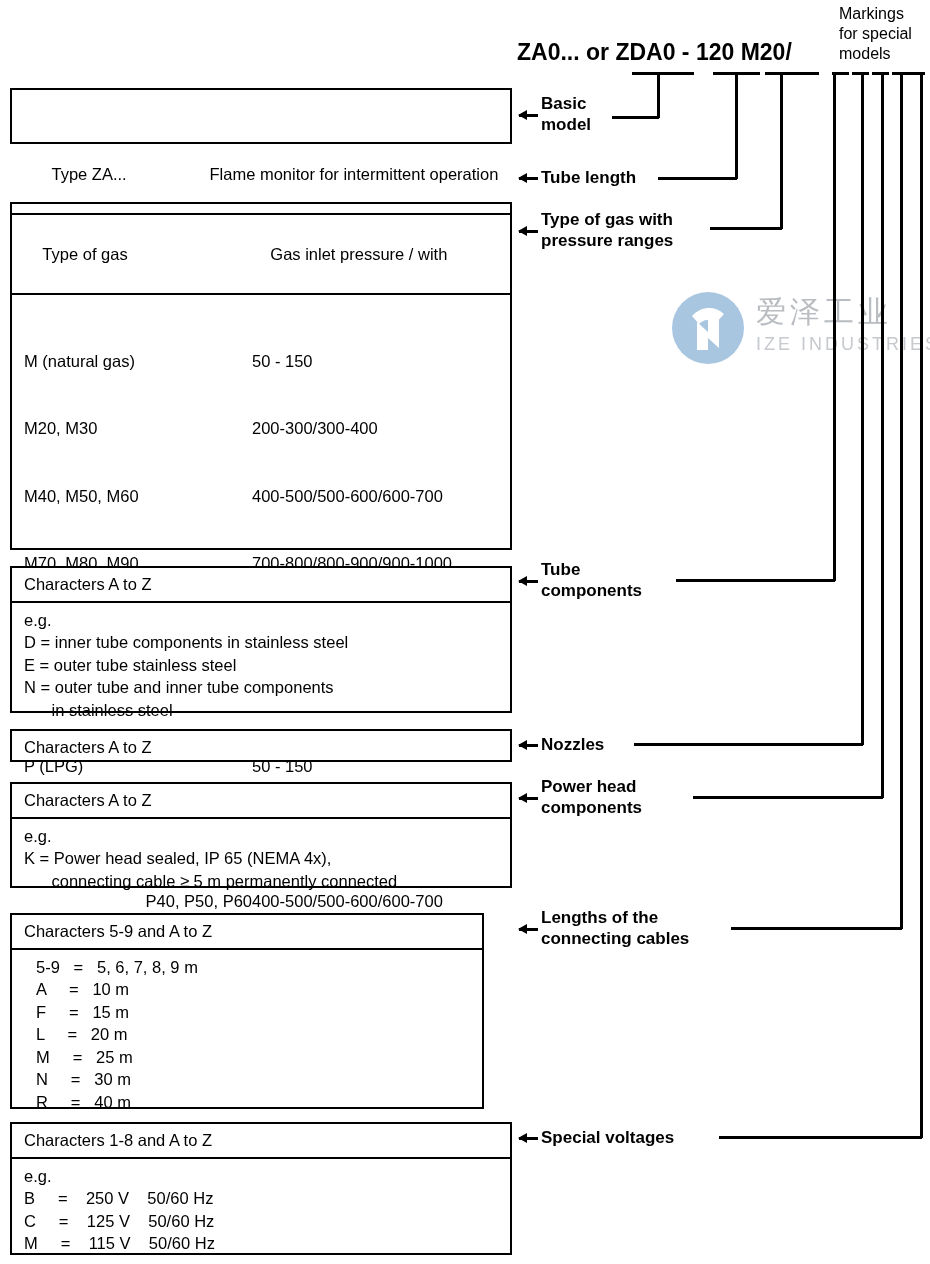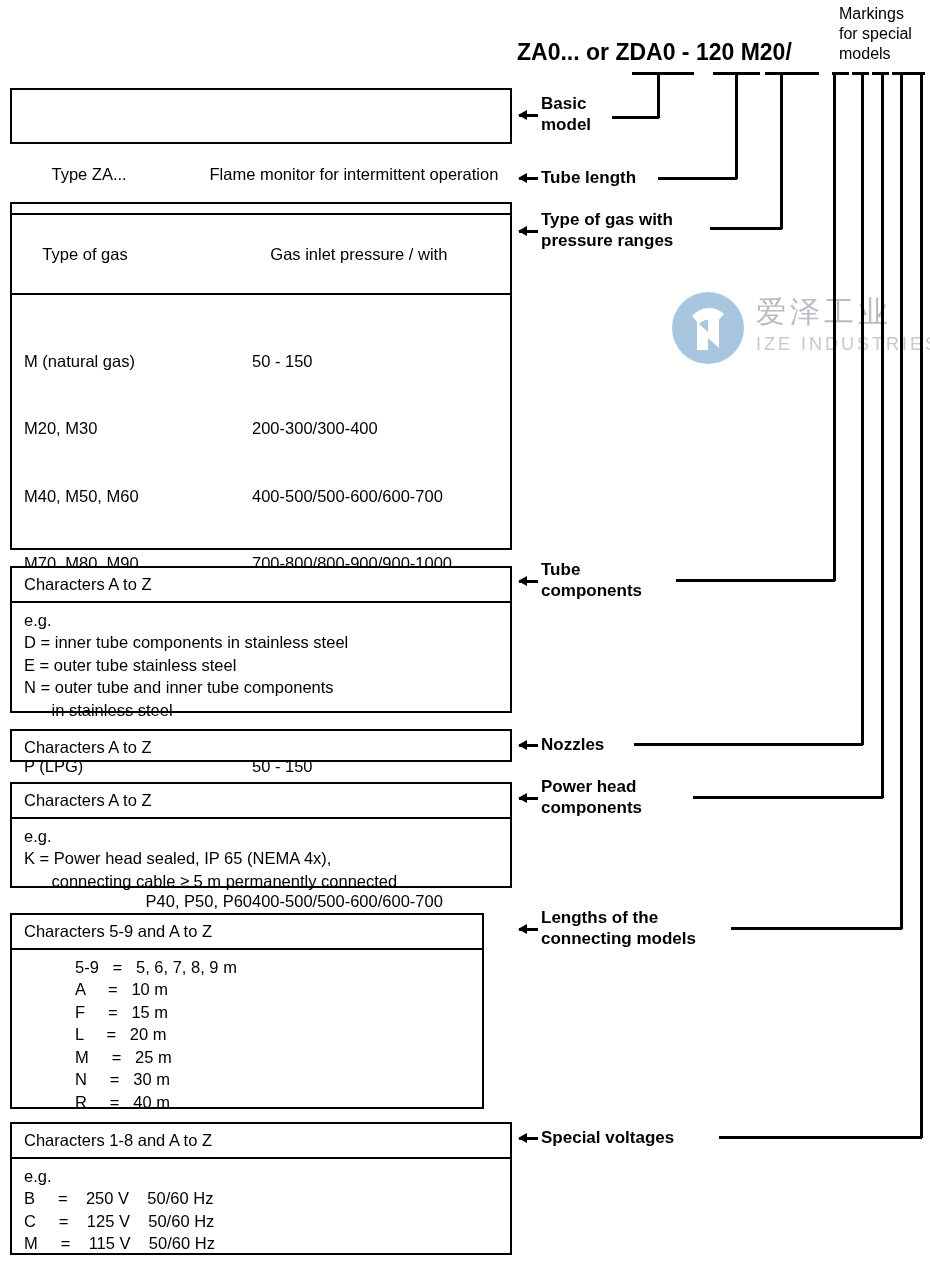--- a/index.html
+++ b/index.html
@@ -160,31 +160,31 @@
   <div class="cell" style="padding:6px 0 6px 12px;">e.g.
 K = Power head sealed, IP 65 (NEMA 4x),
       connecting cable ≥ 5 m permanently connected</div>
 </div>
 <div class="abs arrow" style="left:519px;top:797px;width:19px;"></div>
 <div class="abs lbl" style="left:541px;top:776px;white-space:pre;">Power head
 components</div>
 
 <div class="abs box" style="left:10px;top:913px;width:474px;height:196px;">
   <div class="hdr cell pad">Characters 5-9 and A to Z</div>
-  <div class="cell" style="padding:6px 0 6px 24px;margin-left:39px;">5-9   =   5, 6, 7, 8, 9 m
+  <div class="cell" style="padding:6px 0 6px 24px;">5-9   =   5, 6, 7, 8, 9 m
 A     =   10 m
 F     =   15 m
 L     =   20 m
 M     =   25 m
 N     =   30 m
 R     =   40 m</div>
 </div>
 <div class="abs arrow" style="left:519px;top:928px;width:19px;"></div>
 <div class="abs lbl" style="left:541px;top:907px;white-space:pre;">Lengths of the
-connecting models</div>
+connecting cables</div>
 
 <div class="abs box" style="left:10px;top:1122px;width:502px;height:133px;">
   <div class="hdr cell pad">Characters 1-8 and A to Z</div>
   <div class="cell" style="padding:6px 0 6px 12px;">e.g.
 B     =    250 V    50/60 Hz
 C     =    125 V    50/60 Hz
 M     =    115 V    50/60 Hz</div>
 </div>
 <div class="abs arrow" style="left:519px;top:1137px;width:19px;"></div>
 <div class="abs lbl" style="left:541px;top:1127px;">Special voltages</div>

